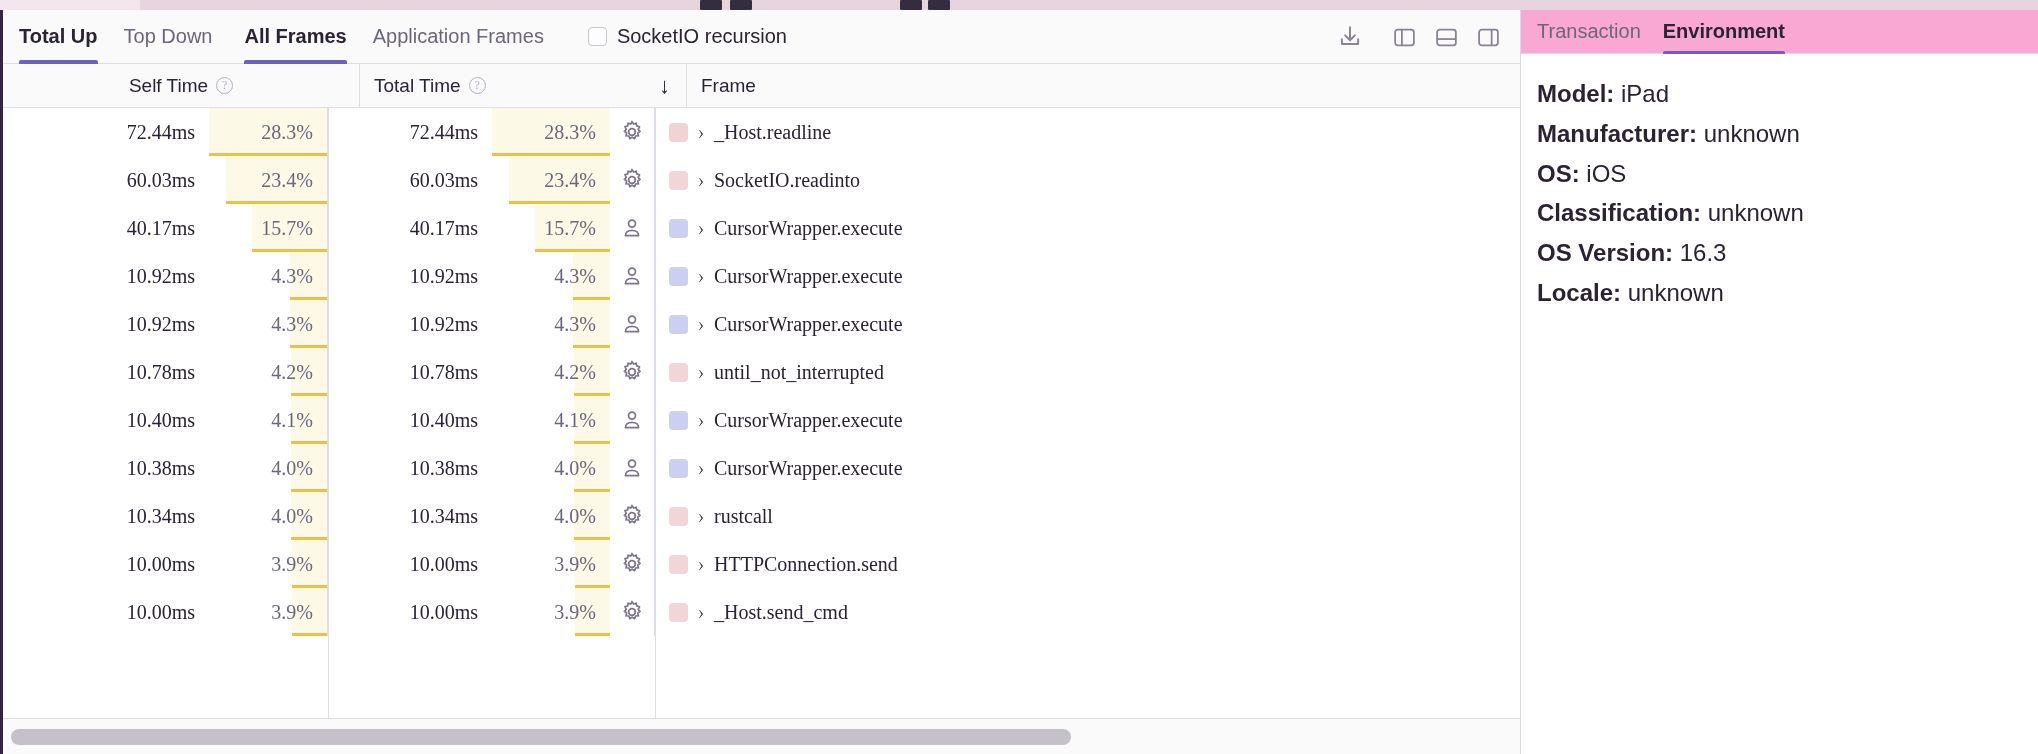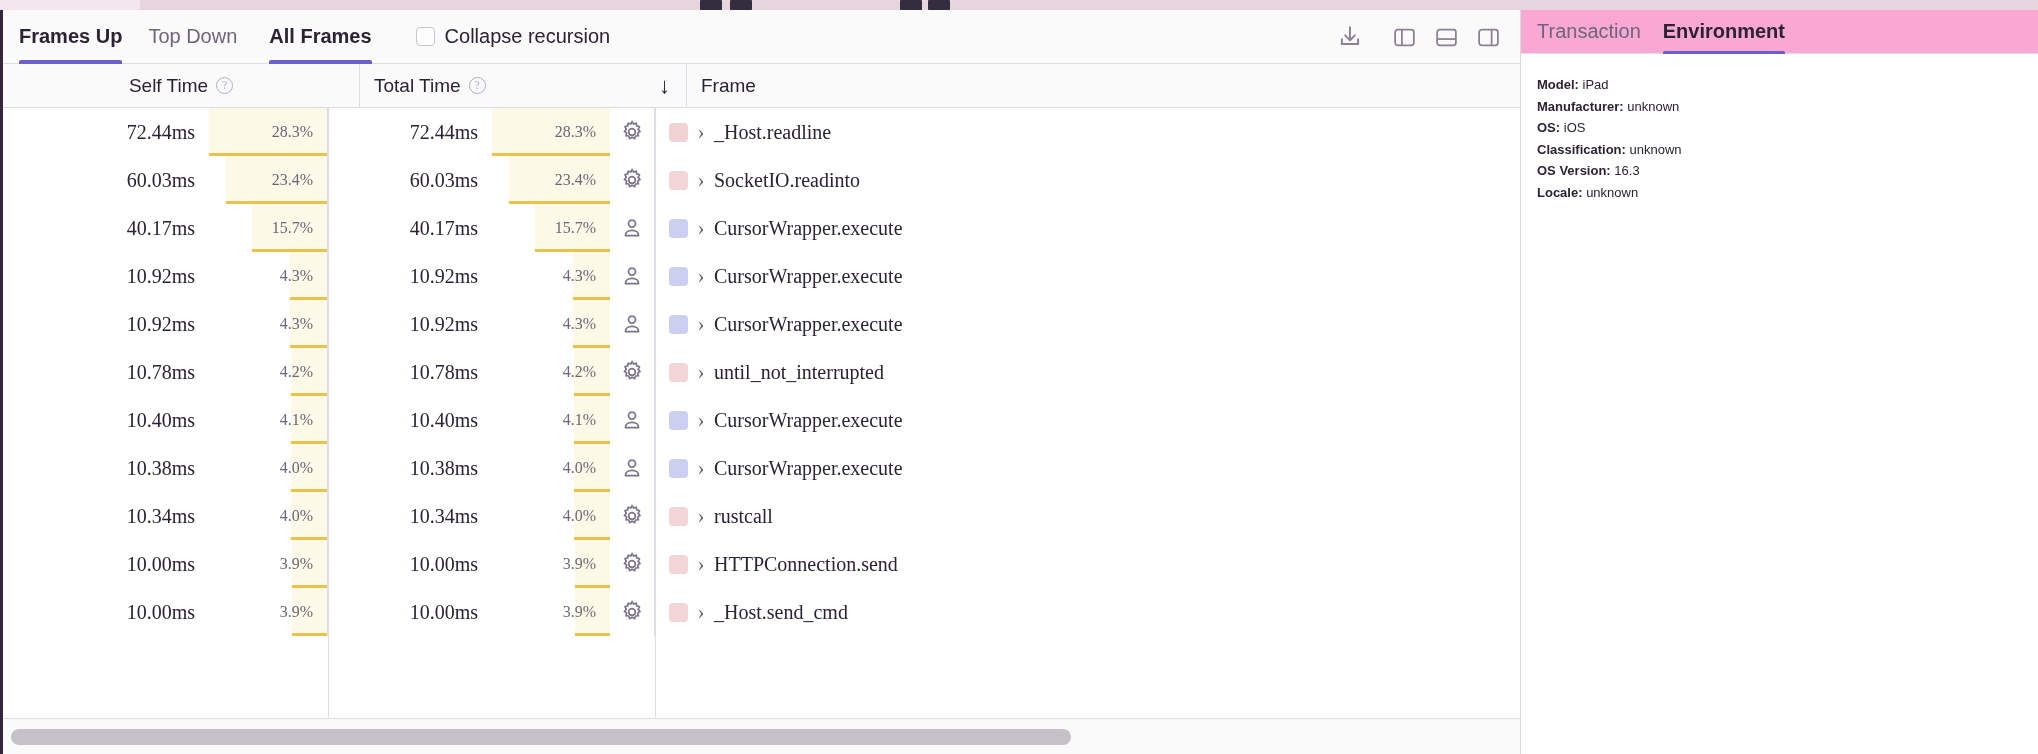--- a/index.html
+++ b/index.html
@@ -140,21 +140,21 @@
   }
   .pct-bg {
     position: absolute; right: 0; top: 0; bottom: 0;
     background: #fdf9e7;
   }
   .pct-underline {
     position: absolute; right: 0; bottom: 0; height: 3px;
     background: #e8c24a;
   }
   .pct-val {
-    position: relative; font-size: 16px; color: #6d6579; white-space: nowrap;
+    position: relative; font-size: 20px; color: #6d6579; white-space: nowrap;
   }
   .type-icon {
     width: 44px; display: flex; align-items: center; justify-content: center;
     color: #7c7488;
   }
 
   .cell-frame {
     flex: 1; display: flex; align-items: center; gap: 0;
     padding-left: 14px; overflow: hidden;
   }
@@ -206,21 +206,21 @@
   .rp-tab {
     position: relative; height: 44px; display: flex; align-items: center;
     font-size: 20px; color: #6d6579; cursor: pointer; white-space: nowrap;
   }
   .rp-tab.active { color: #2b2233; font-weight: bold; }
   .rp-tab.active::after {
     content: ""; position: absolute; left: 0; right: 0; bottom: 0;
     height: 3px; background: #6c5fc7; border-radius: 2px 2px 0 0;
   }
   .rp-body { padding: 20px 0 0 16px; }
-  .kv { font-size: 13px; color: #2b2233; line-height: 1.66; white-space: nowrap; }
+  .kv { font-size: 24px; color: #2b2233; line-height: 1.66; white-space: nowrap; }
   .kv b { font-weight: bold; }
   .kv span { color: #2b2233; }
 </style>
 </head>
 <body>
 
 <div id="app">
 
   <div class="flame-sliver">
     <div class="fl pale" style="left:0;width:140px;"></div>
@@ -229,33 +229,36 @@
     <div class="fl dark" style="left:900px;width:22px;"></div>
     <div class="fl dark" style="left:928px;width:22px;"></div>
   </div>
 
   <div class="left-rail"></div>
 
   <div class="main-panel">
 
     <div class="toolbar">
       <div class="tab active">
-        <span>Frames Up</span>
+        <span>Total Up</span>
       </div>
       <div class="tab">
         <span>Top Down</span>
       </div>
       <div class="tab-gap"></div>
       <div class="tab active">
         <span>All Frames</span>
       </div>
+      <div class="tab">
+        <span>Application Frames</span>
+      </div>
 
       <div class="chk-wrap">
         <div class="chk-box"></div>
-        <div class="chk-label">Collapse recursion</div>
+        <div class="chk-label">SocketIO recursion</div>
       </div>
 
       <div class="toolbar-right">
         <div class="tb-icon">
           <svg width="26" height="26" viewBox="0 0 24 24" fill="none" stroke="currentColor" stroke-width="1.8" stroke-linecap="round" stroke-linejoin="round">
             <path d="M12 3v11"></path>
               <path d="M7.5 10.5 12 15l4.5-4.5"></path>
             <path d="M4.5 14v4.5h15V14"></path>
           </svg>
         </div>

